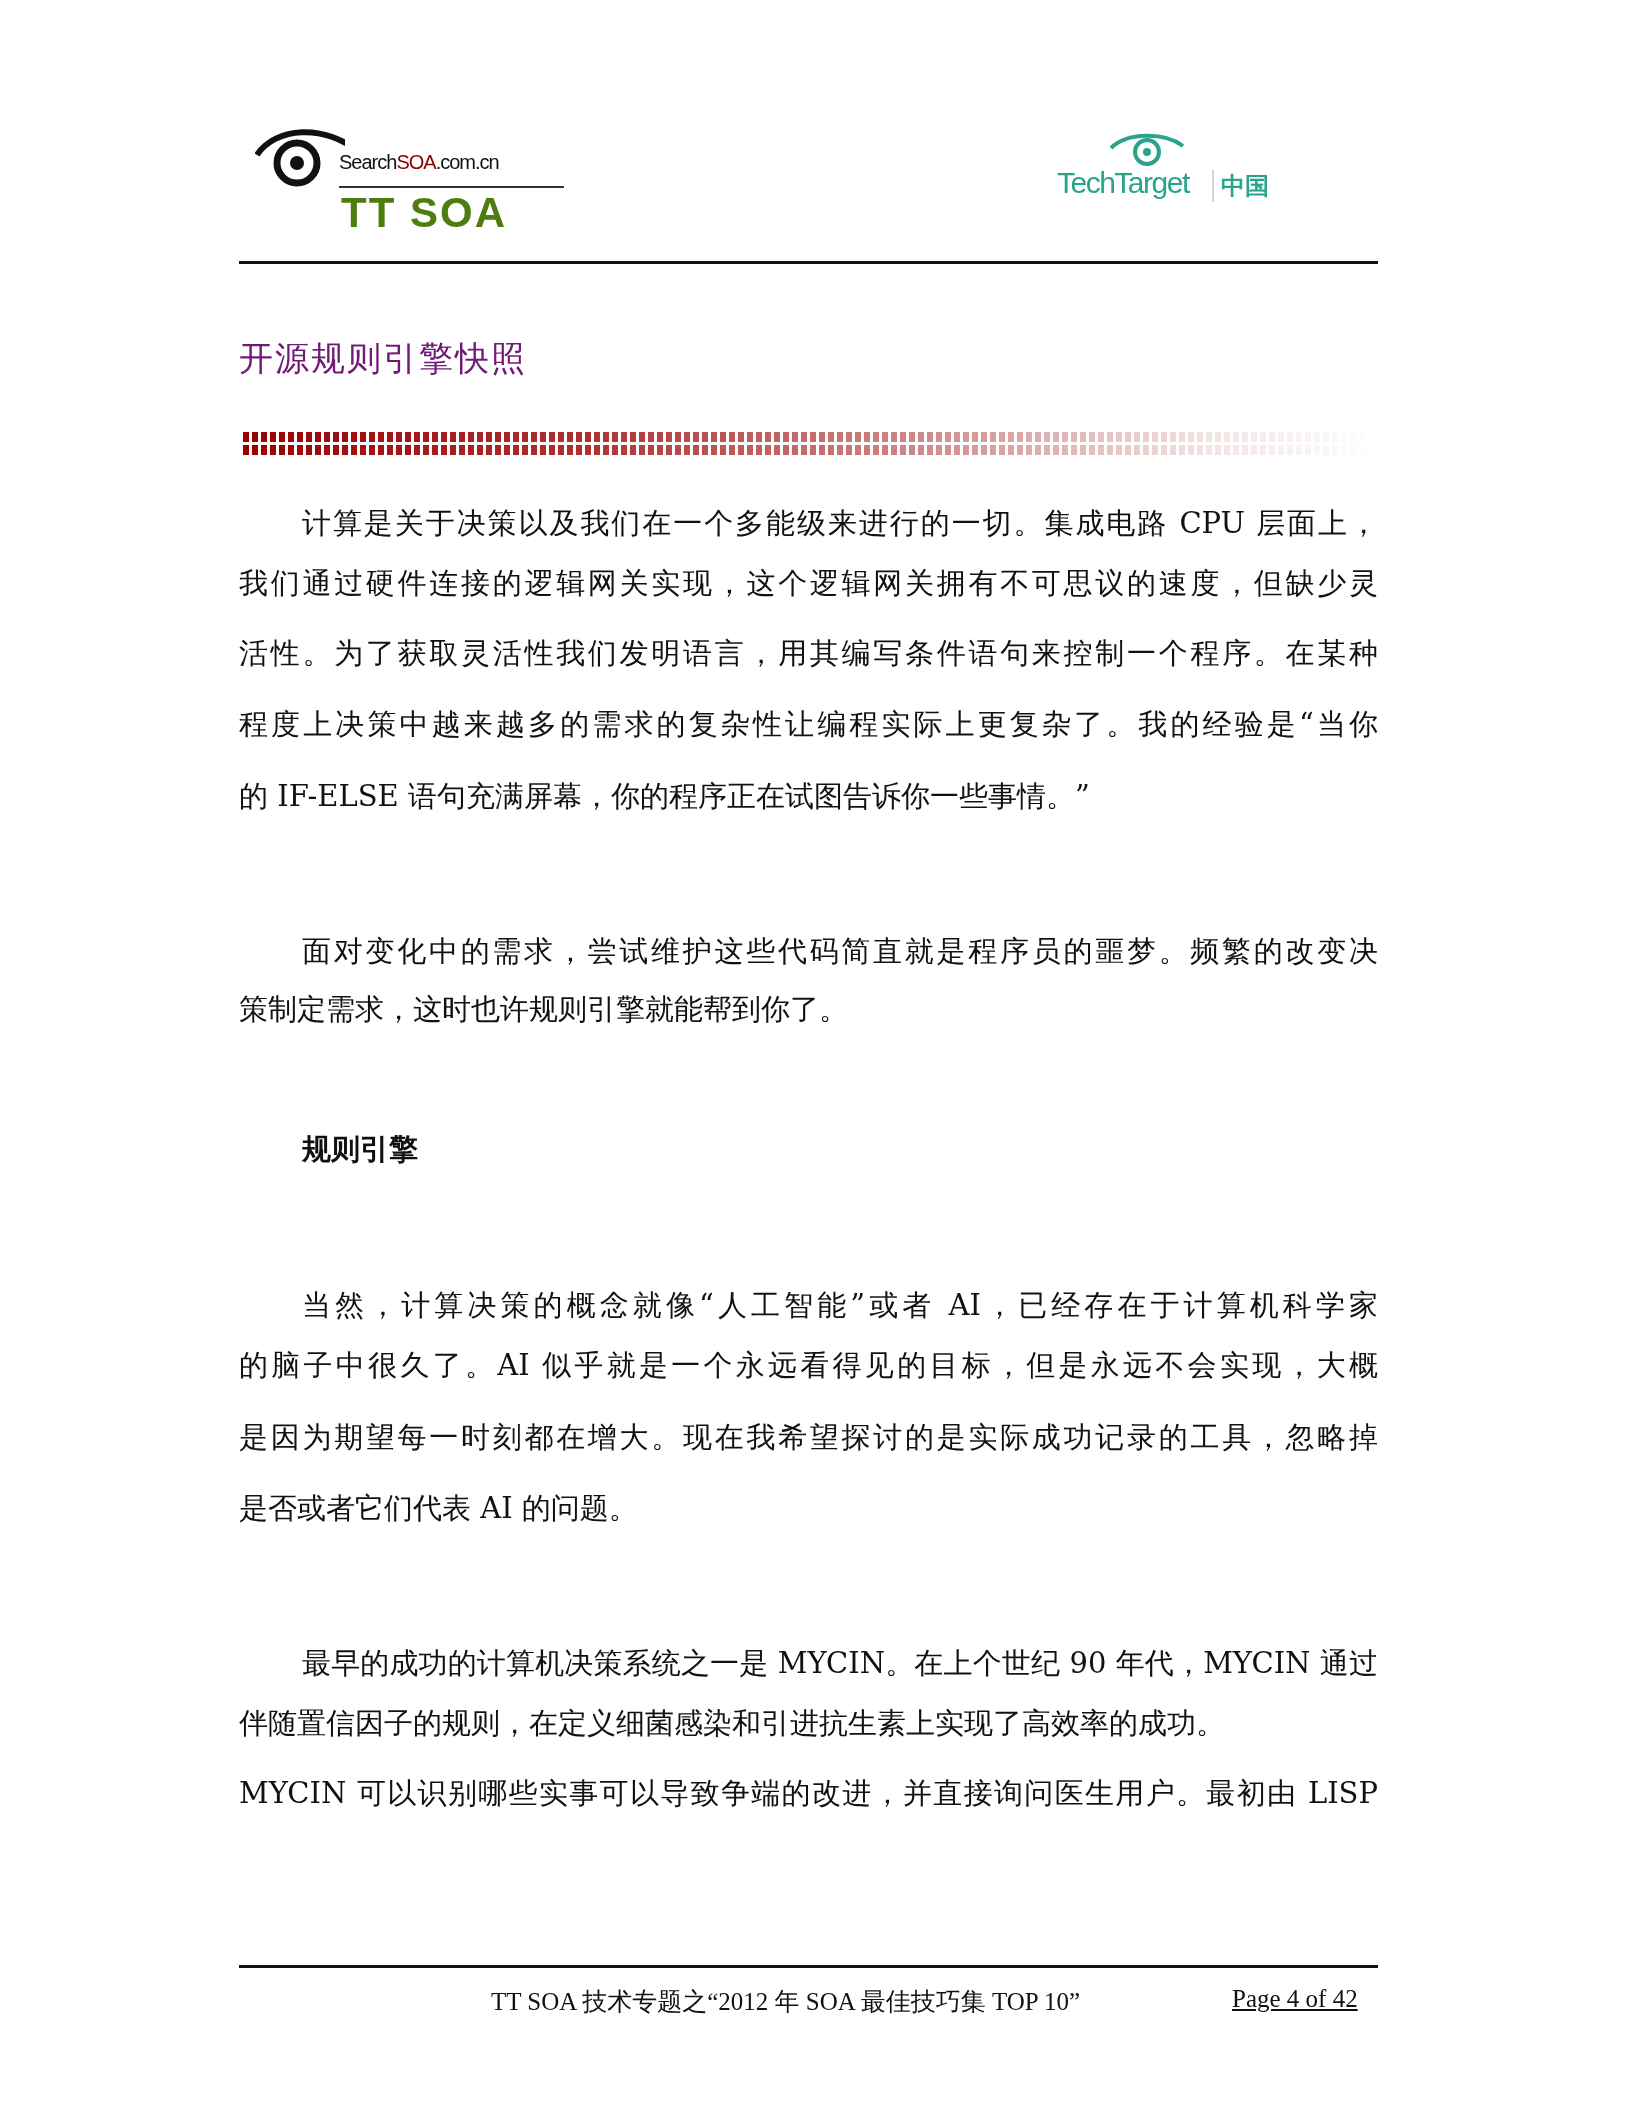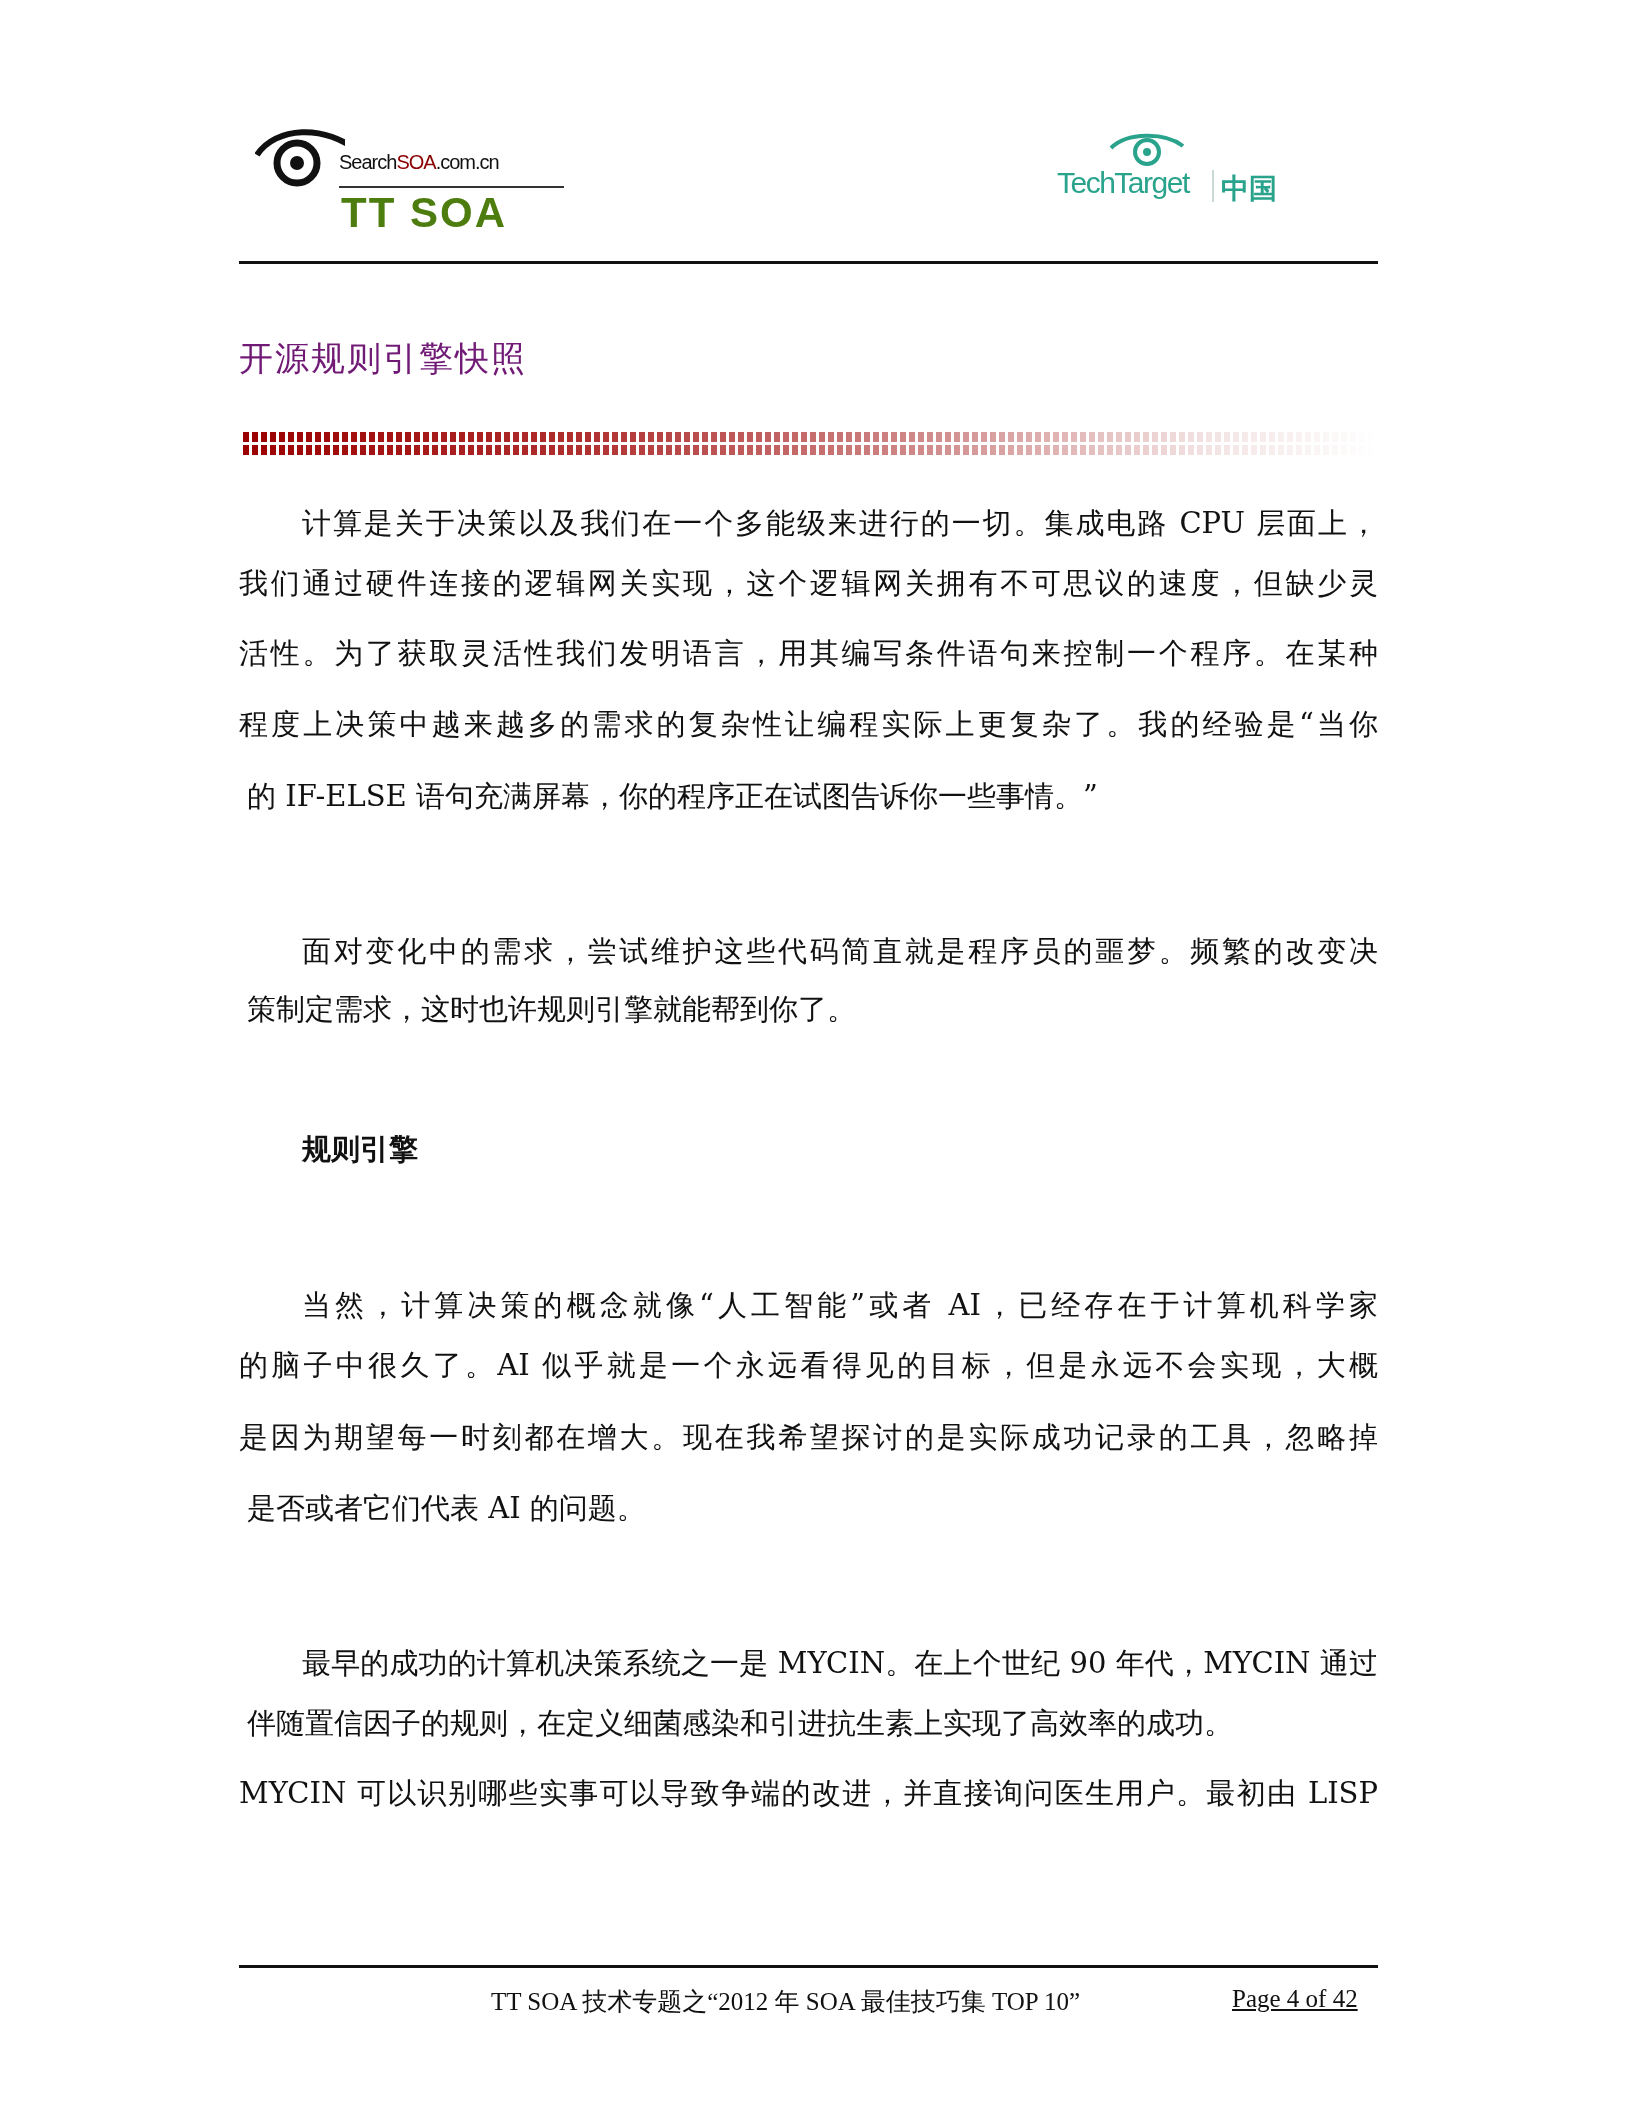--- a/index.html
+++ b/index.html
@@ -12,31 +12,31 @@
                  font-size: 20px; letter-spacing: -1px; color: #111; white-space: nowrap; }
   .search-text .soa { color: #8b0000; }
   .logo-rule { position: absolute; left: 84px; top: 61px; width: 225px; height: 2px; background: #333; }
   .tt-soa { position: absolute; left: 86px; top: 64px; font-family: "Liberation Sans", sans-serif;
             font-weight: bold; font-size: 42px; color: #4d7c0f; letter-spacing: 2px; white-space: nowrap; }
   .logo-right { left: 1045px; top: 130px; width: 220px; height: 80px; }
   .tt-text { position: absolute; left: 12px; top: 36px; font-family: "Liberation Sans", sans-serif;
              font-size: 30px; color: #2aa38c; letter-spacing: -1.5px; white-space: nowrap; }
   .tt-sep { position: absolute; left: 167px; top: 40px; width: 2px; height: 32px; background: #c9d9d4; }
   .tt-cn { position: absolute; left: 176px; top: 40px; font-family: Liberation Sans, sans-serif; font-weight: bold;
-           font-size: 28px; color: #2aa38c; white-space: nowrap; }
+           font-size: 24px; color: #2aa38c; white-space: nowrap; }
   .hr-top { left: 239px; top: 261px; width: 1139px; height: 3px; background: #111; }
   .title { left: 239px; top: 336px; font-size: 34px; color: #701a75; white-space: nowrap; letter-spacing: 2px;
            font-family: "DejaVu Sans", sans-serif; }
   .stripe { left: 243px; width: 1135px; height: 10px;
             background-image: repeating-linear-gradient(90deg, rgba(255,255,255,0) 0px, rgba(255,255,255,0) 6px, #ffffff 6px, #ffffff 9px),
                               linear-gradient(90deg, #9b0000 0%, #b03030 30%, #d08a8a 60%, #f3e3e3 85%, #ffffff 100%); }
   .line { position: absolute; left: 239px; width: 1139px; font-size: 29px; line-height: 40px; height: 40px;
           white-space: nowrap; text-align: justify; text-align-last: justify; }
   .line.first { left: 302px; width: 1076px; margin-top: 12px; }
-  .line.last { text-align-last: left; margin-left: 8px; }
+  .line.last { text-align-last: left; }
   .subhead { left: 302px; font-size: 29px; font-weight: bold; white-space: nowrap; font-family: "DejaVu Sans", sans-serif; }
   .hr-bottom { left: 239px; top: 1965px; width: 1139px; height: 3px; background: #111; }
   .footer-text { left: 491px; top: 1985px; font-family: "Liberation Serif", serif; font-size: 25px; white-space: nowrap; }
   .footer-page { left: 1232px; top: 1985px; font-family: "Liberation Serif", serif; font-size: 25px; white-space: nowrap; text-decoration: underline; }
 </style>
 </head>
 <body>
 
 <div class="abs logo-left">
   <svg class="eye-svg" width="90" height="70" viewBox="0 0 90 70">

